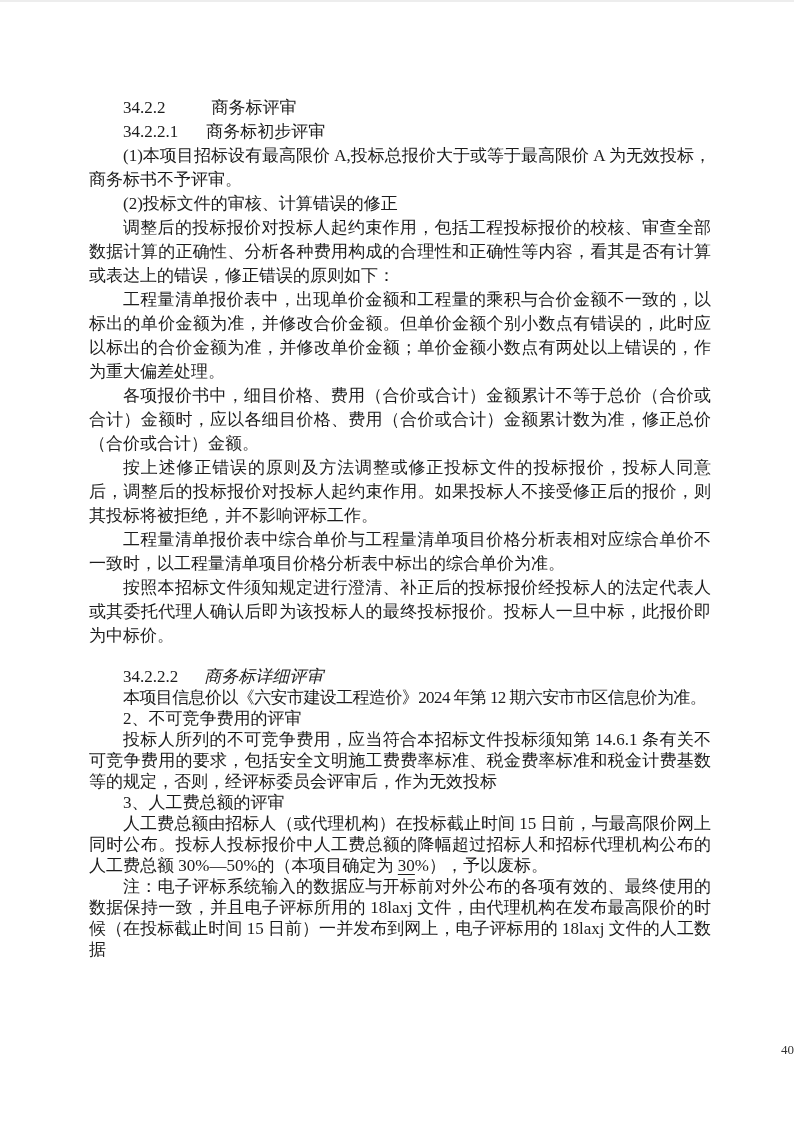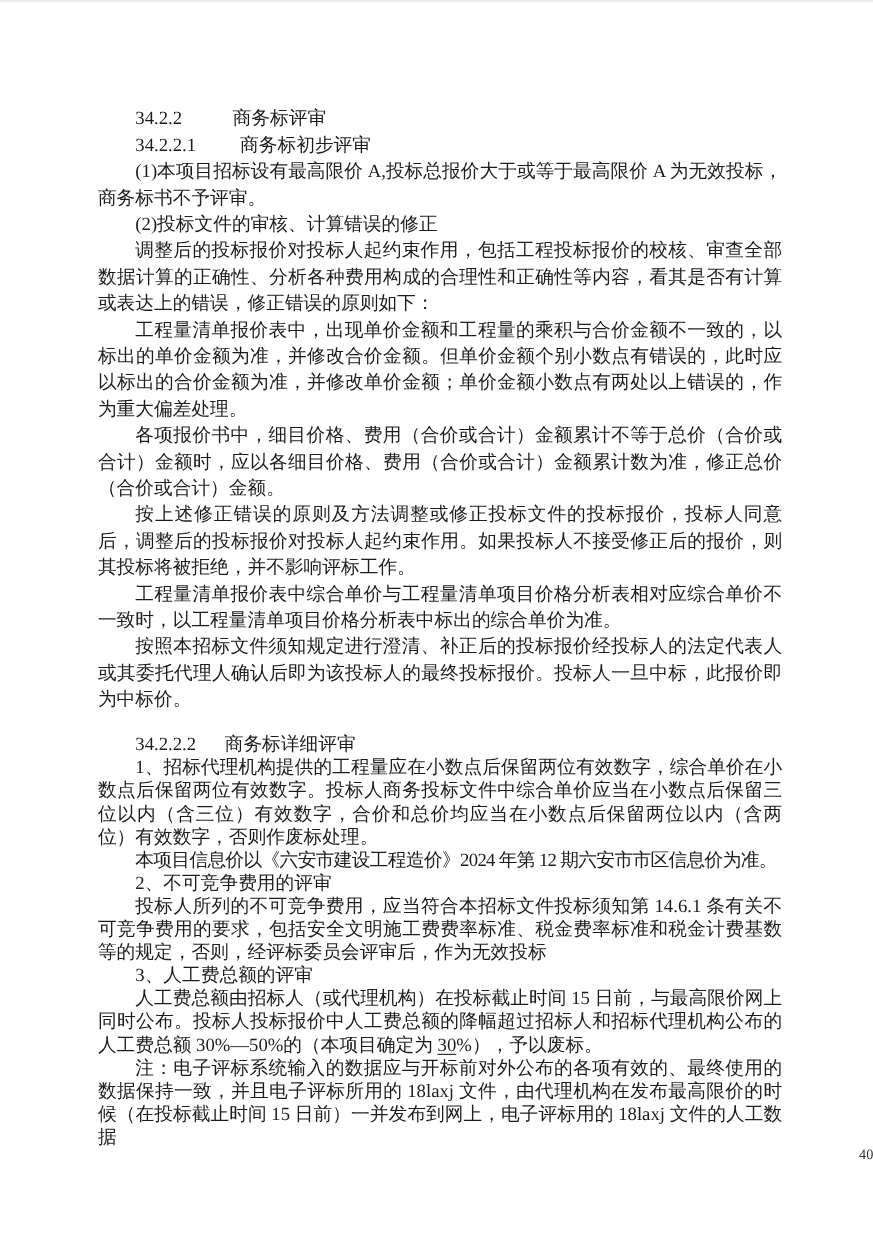--- a/index.html
+++ b/index.html
@@ -28,22 +28,22 @@
     margin: 0;
     text-align: justify;
     text-indent: 2em;
     font-size: 17px;
     font-weight: normal;
     word-break: break-all;
   }
   .sec1 p { line-height: 24px; }
   .sec2 p { line-height: 21px; }
   .heading .htitle-wide  { margin-left: 46px; }
-  .heading .htitle-med   { margin-left: 40px; }
-  .heading .htitle-small { margin-left: 26px; }
+  .heading .htitle-med   { margin-left: 28px; }
+  .heading .htitle-small { margin-left: 26px; font-style: italic; }
   .blank-line { height: 18px; }
   .tight { letter-spacing: -0.6px; }
   .u { text-decoration: underline; text-underline-offset: 3px; }
   .page-footer {
     position: absolute;
     left: 0;
     top: 1040px;
     width: 794px;
     text-align: right;
     font-size: 13px;
@@ -66,21 +66,20 @@
       <p>各项报价书中，细目价格、费用（合价或合计）金额累计不等于总价（合价或合计）金额时，应以各细目价格、费用（合价或合计）金额累计数为准，修正总价（合价或合计）金额。</p>
       <p>按上述修正错误的原则及方法调整或修正投标文件的投标报价，投标人同意后，调整后的投标报价对投标人起约束作用。如果投标人不接受修正后的报价，则其投标将被拒绝，并不影响评标工作。</p>
       <p>工程量清单报价表中综合单价与工程量清单项目价格分析表相对应综合单价不一致时，以工程量清单项目价格分析表中标出的综合单价为准。</p>
       <p>按照本招标文件须知规定进行澄清、补正后的投标报价经投标人的法定代表人或其委托代理人确认后即为该投标人的最终投标报价。投标人一旦中标，此报价即为中标价。</p>
     </div>
 
     <div class="blank-line"></div>
 
     <div class="sec2">
       <p class="heading"><span>34.2.2.2</span><span class="htitle-small">商务标详细评审</span></p>
-      <p>1、招标代理机构提供的工程量应在小数点后保留两位有效数字，综合单价在小数点后保留两位有效数字。投标人商务投标文件中综合单价应当在小数点后保留三位以内（含三位）有效数字，合价和总价均应当在小数点后保留两位以内（含两位）有效数字，否则作废标处理。</p>
       <p class="tight">本项目信息价以《六安市建设工程造价》2024 年第 12 期六安市市区信息价为准。</p>
       <p>2、不可竞争费用的评审</p>
       <p>投标人所列的不可竞争费用，应当符合本招标文件投标须知第 14.6.1 条有关不可竞争费用的要求，包括安全文明施工费费率标准、税金费率标准和税金计费基数等的规定，否则，经评标委员会评审后，作为无效投标</p>
       <p>3、人工费总额的评审</p>
       <p><span>人工费总额由招标人（或代理机构）在投标截止时间 15 日前，与最高限价网上同时公布。投标人投标报价中人工费总额的降幅超过招标人和招标代理机构公布的人工费总额 30%—50%的（本项目确定为 </span><span class="u">30</span><span>%），予以废标。</span></p>
       <p>注：电子评标系统输入的数据应与开标前对外公布的各项有效的、最终使用的数据保持一致，并且电子评标所用的 18laxj 文件，由代理机构在发布最高限价的时候（在投标截止时间 15 日前）一并发布到网上，电子评标用的 18laxj 文件的人工数据</p>
     </div>
 
   </div>
 

